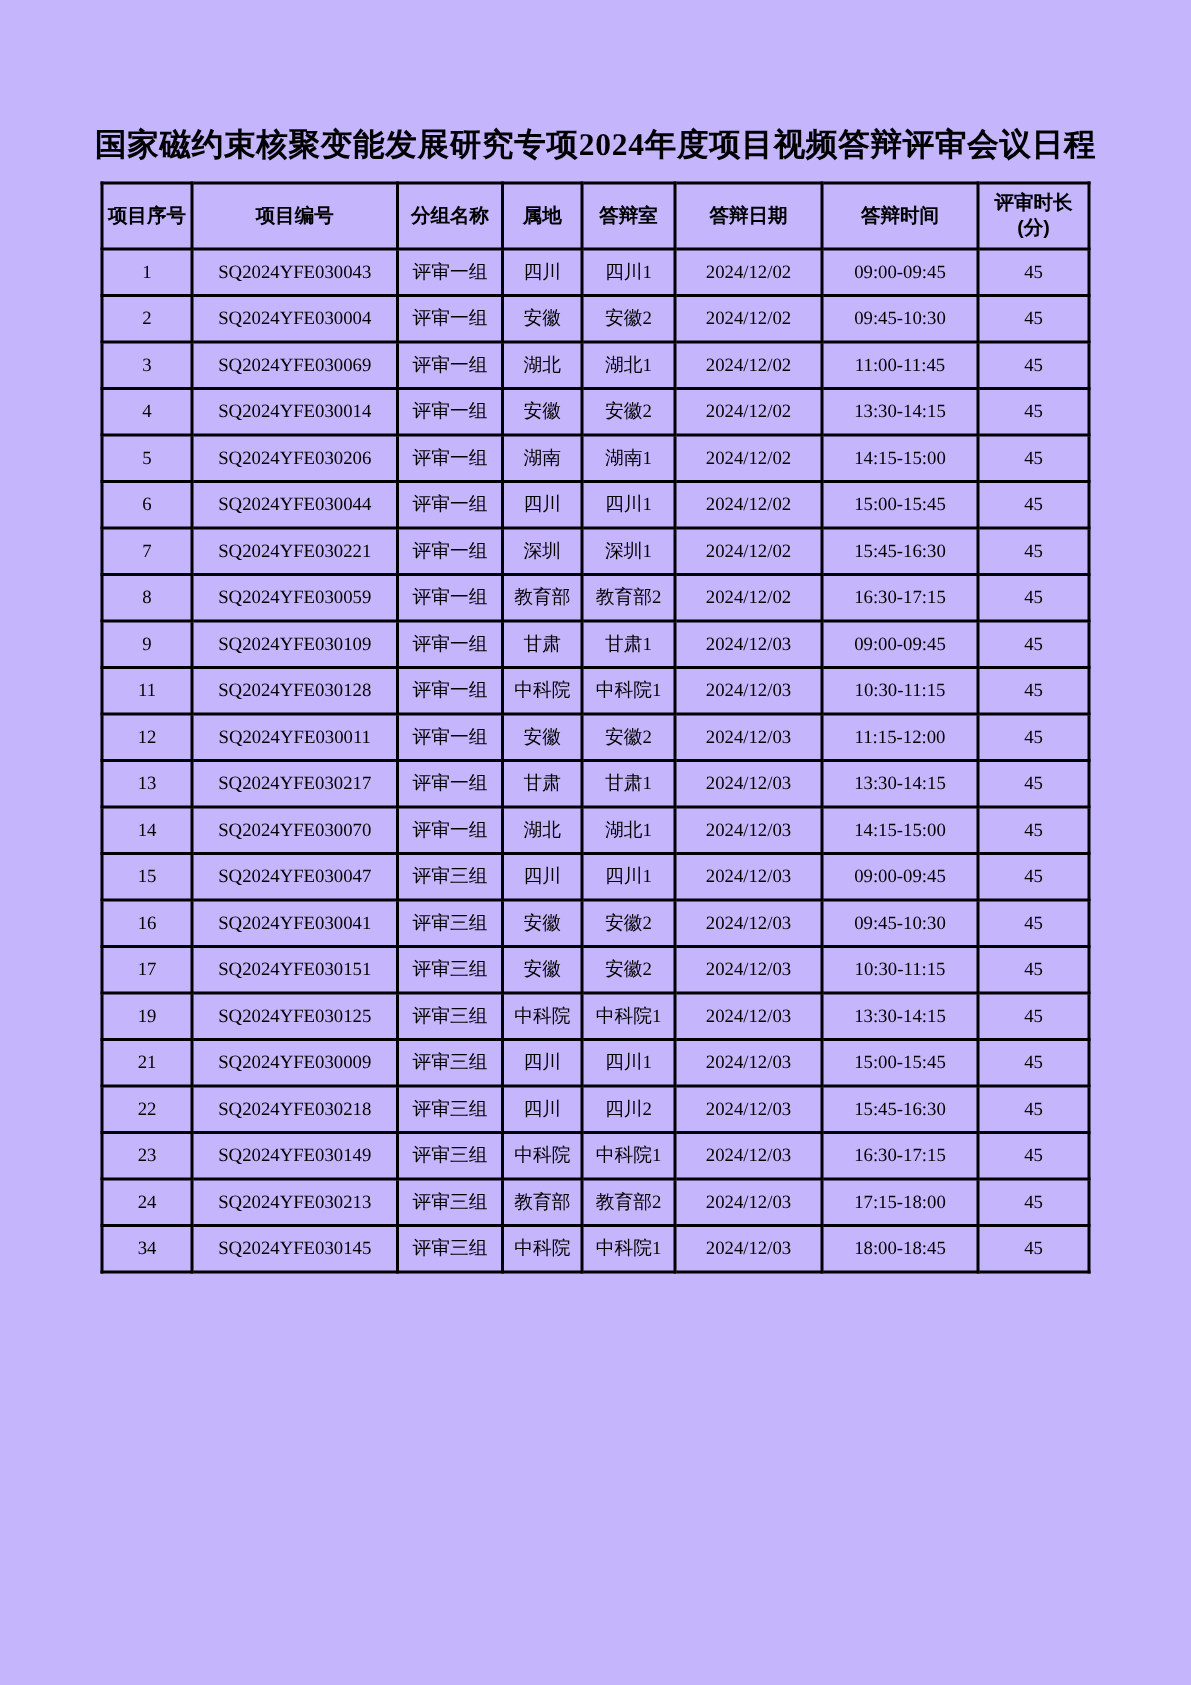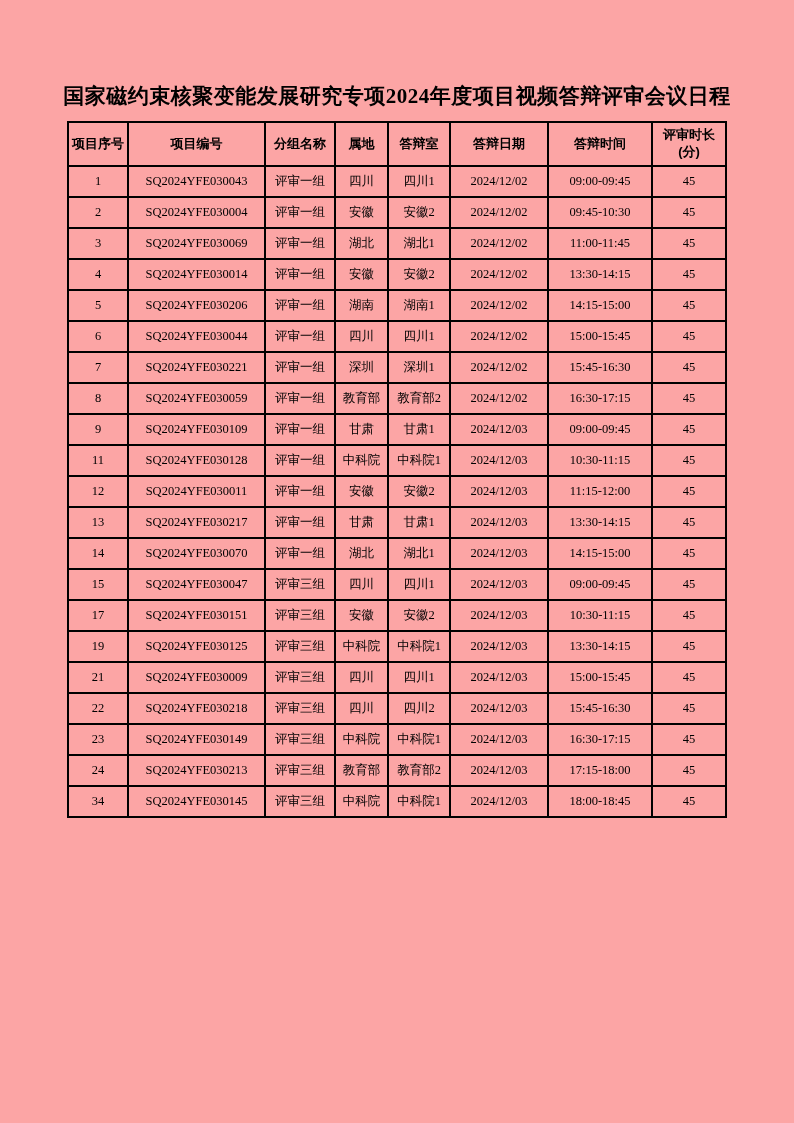--- a/index.html
+++ b/index.html
@@ -4,21 +4,21 @@
 <style>
   html, body {
     margin: 0;
     padding: 0;
     background: #ffffff;
   }
   .page {
     position: relative;
     width: 794px;
     height: 1123px;
-    background: #fca5a5;
+    background: #c4b5fd;
     box-sizing: border-box;
     padding-top: 82px;
     font-family: "Liberation Serif", "DejaVu Serif", serif;
     color: #000000;
     overflow: hidden;
   }
   .doc-title {
     margin: 0 0 11px 0;
     text-align: center;
     font-size: 21px;
@@ -230,20 +230,30 @@
           <td>15</td>
           <td>SQ2024YFE030047</td>
           <td>评审三组</td>
           <td>四川</td>
           <td>四川1</td>
           <td>2024/12/03</td>
           <td>09:00-09:45</td>
           <td>45</td>
         </tr>
         <tr>
+          <td>16</td>
+          <td>SQ2024YFE030041</td>
+          <td>评审三组</td>
+          <td>安徽</td>
+          <td>安徽2</td>
+          <td>2024/12/03</td>
+          <td>09:45-10:30</td>
+          <td>45</td>
+        </tr>
+        <tr>
           <td>17</td>
           <td>SQ2024YFE030151</td>
           <td>评审三组</td>
           <td>安徽</td>
           <td>安徽2</td>
           <td>2024/12/03</td>
           <td>10:30-11:15</td>
           <td>45</td>
         </tr>
         <tr>

